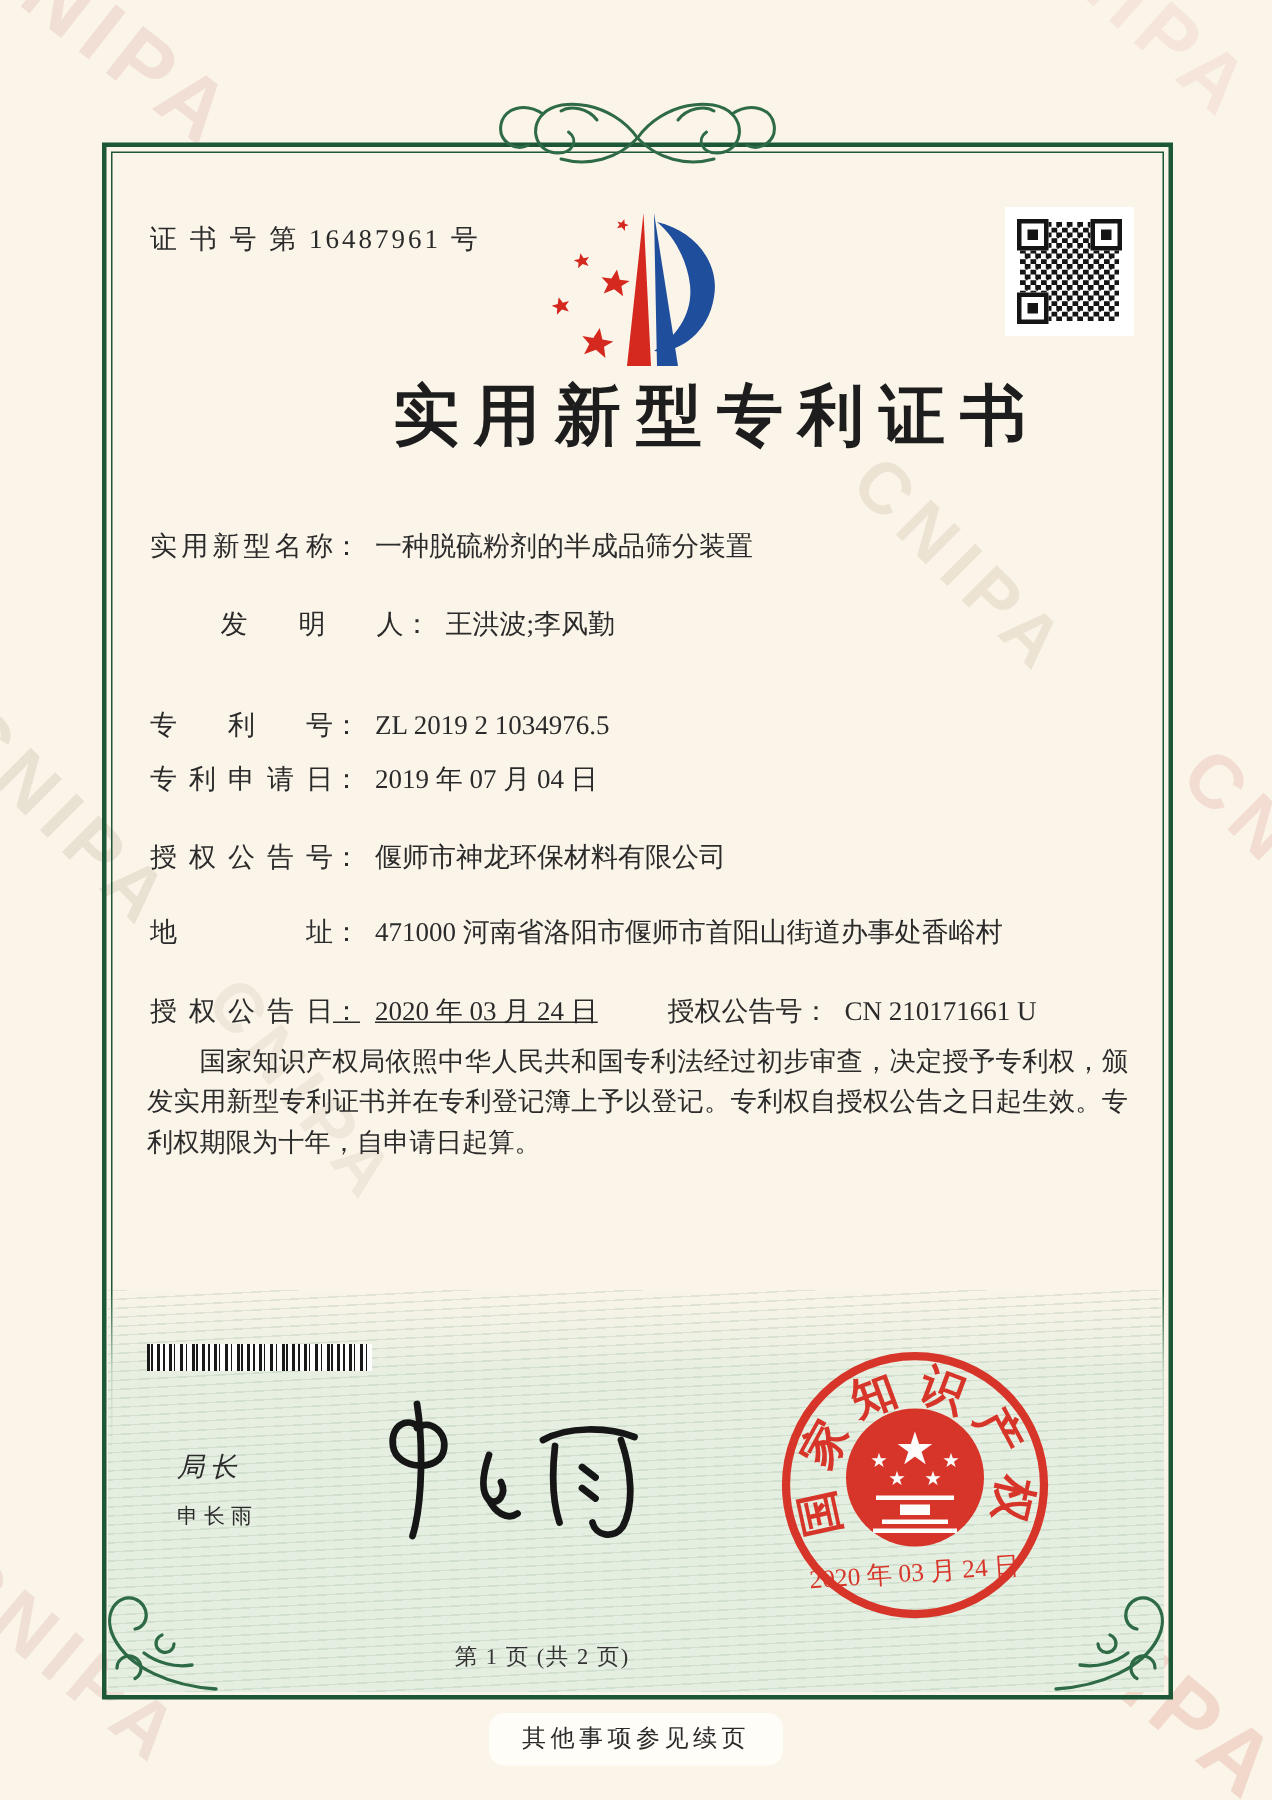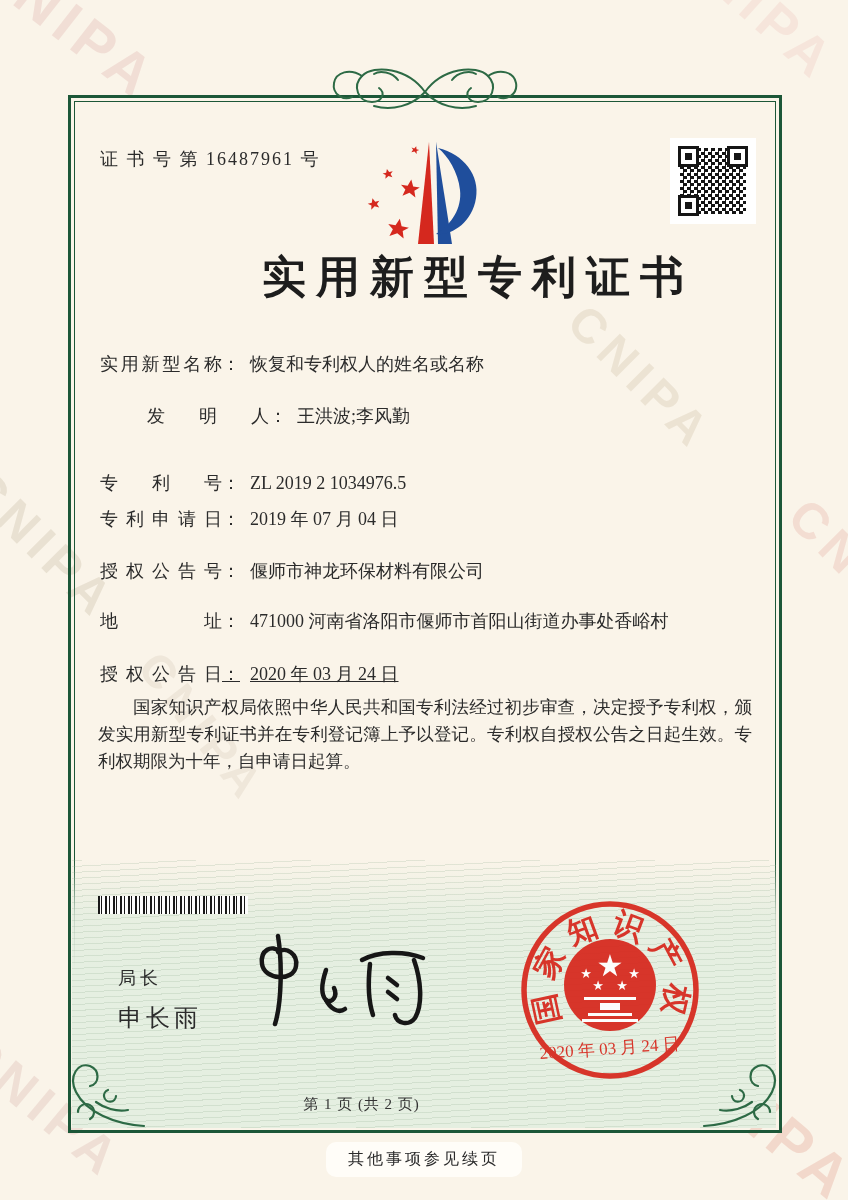--- a/index.html
+++ b/index.html
@@ -42,22 +42,22 @@
   .val{margin-left:10px;}
   .pair2{position:absolute;left:345px;top:0;}
   .pair2 .lab2{display:inline-block;}
   .r0{top:0;} .r1{top:52px;margin-left:47px;} .r2{top:119px;} .r3{top:155px;}
   .r4{top:207px;} .r5{top:257px;} .r6{top:310px;text-decoration:underline;}
   .paras{position:absolute;left:98px;top:694px;width:654px;font-size:17.5px;
          line-height:1.55;text-align:justify;}
   .paras p{margin:0;text-indent:2em;}
   .barcode{position:absolute;left:98px;top:896px;width:150px;height:18px;background:
     repeating-linear-gradient(90deg,#181818 0 2px,#fdfdfd 2px 3px,#181818 3px 4px,#fdfdfd 4px 7px,#181818 7px 9px,#fdfdfd 9px 11px,#181818 11px 12px,#fdfdfd 12px 15px);}
-  .officer-title{position:absolute;left:118px;top:966px;font-size:18px;letter-spacing:4px;}
-  .officer-name{position:absolute;left:118px;top:1002px;font-size:24px;letter-spacing:4px;}
+  .officer-title{position:absolute;left:118px;top:966px;font-size:18px;letter-spacing:4px;font-style:italic;}
+  .officer-name{position:absolute;left:118px;top:1002px;font-size:14px;letter-spacing:4px;}
   .sig{position:absolute;left:242px;top:930px;}
   .seal{position:absolute;left:500px;top:888px;opacity:.93;}
   .pagination{position:absolute;left:68px;top:1095px;width:587px;text-align:center;
               font-size:15px;color:#333;letter-spacing:1px;}
   .cont-note{position:absolute;left:424px;top:1142px;transform:translateX(-50%);
              background:#fffdf8;padding:7px 22px;font-size:16px;letter-spacing:3px;border-radius:10px;}
   .orn-top{position:absolute;left:300px;top:60px;z-index:2;}
   .orn-bl{position:absolute;left:56px;top:1036px;z-index:2;}
   .orn-br{position:absolute;left:697px;top:1036px;z-index:2;}
 </style>
@@ -130,39 +130,42 @@
         </div>
       <div class="f bl">
           <i></i>
         </div>
     </div>
 
     <div class="title">实用新型专利证书</div>
 
     <div class="fieldrows">
       <div class="row r0">
-        <span class="lab">实用新型名称</span><span>：</span><span class="val">恢复和专利权人的姓名或名称</span>
+        <span class="lab">实用新型名称</span><span>：</span><span class="val">一种脱硫粉剂的半成品筛分装置</span>
       </div>
       <div class="row r1">
         <span class="lab">发明人</span><span>：</span><span class="val">王洪波;李风勤</span>
       </div>
       <div class="row r2">
         <span class="lab">专利号</span><span>：</span><span class="val">ZL 2019 2 1034976.5</span>
       </div>
       <div class="row r3">
         <span class="lab">专利申请日</span><span>：</span><span class="val">2019 年 07 月 04 日</span>
       </div>
       <div class="row r4">
         <span class="lab">授权公告号</span><span>：</span><span class="val">偃师市神龙环保材料有限公司</span>
       </div>
       <div class="row r5">
         <span class="lab">地址</span><span>：</span><span class="val">471000 河南省洛阳市偃师市首阳山街道办事处香峪村</span>
       </div>
       <div class="row r6">
         <span class="lab">授权公告日</span><span>：</span><span class="val">2020 年 03 月 24 日</span>
+        <span class="pair2">
+          <span class="lab2">授权公告号</span><span>：</span><span class="val">CN 210171661 U</span>
+        </span>
       </div>
     </div>
 
     <div class="paras">
       <p>国家知识产权局依照中华人民共和国专利法经过初步审查，决定授予专利权，颁发实用新型专利证书并在专利登记簿上予以登记。专利权自授权公告之日起生效。专利权期限为十年，自申请日起算。</p>
     </div>
 
     <div class="barcode"></div>
 
     <div class="officer-title">局长</div>

